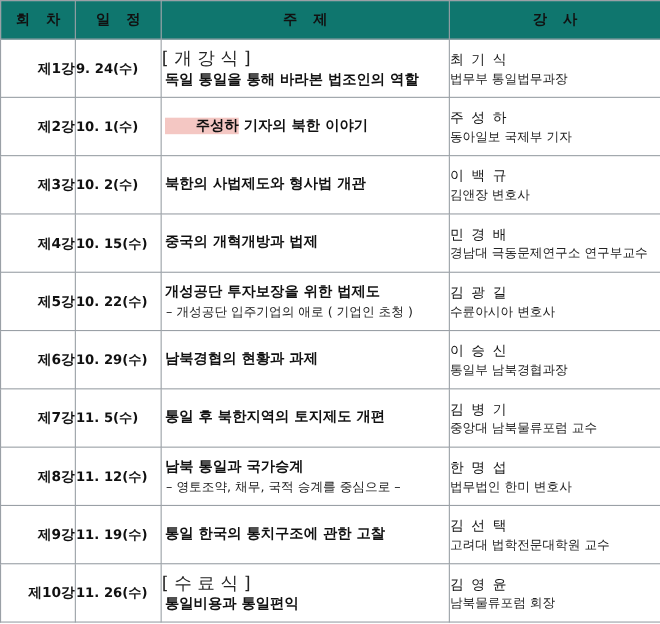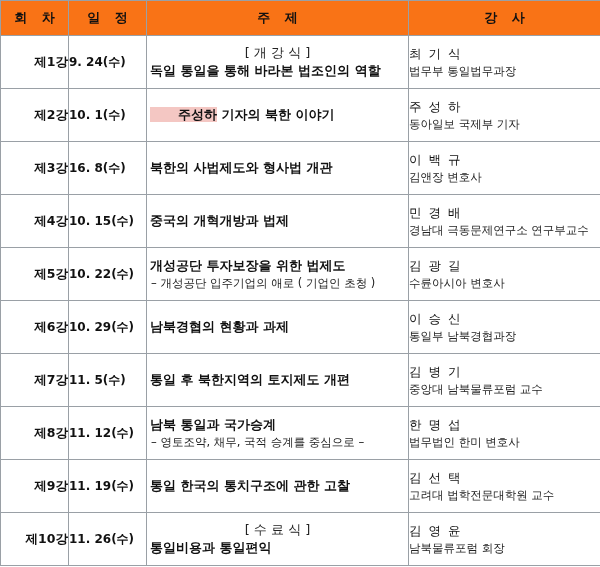--- a/index.html
+++ b/index.html
@@ -24,21 +24,21 @@
     width: 600px;
     table-layout: fixed;
     border: 1px solid #9aa0a6;
   }
   table.schedule col.c-session { width: 68px; }
   table.schedule col.c-date { width: 78px; }
   table.schedule col.c-topic { width: 262px; }
   table.schedule col.c-lecturer { width: 192px; }
 
   table.schedule thead th {
-    background: #f97316;
+    background: #0f766e;
     border: 1px solid #9aa0a6;
     height: 34px;
     font-size: 13px;
     font-weight: bold;
     color: #111111;
     letter-spacing: 5px;
     text-indent: 5px;
     padding: 0;
   }
   table.schedule tbody td {
@@ -60,24 +60,23 @@
   td.topic {
     padding: 4px 0 4px 10px;
     text-align: left;
   }
   td.lecturer {
     padding: 4px 0 4px 10px;
     text-align: left;
     margin-top: 40px;
   }
   .topic-pre {
-    font-size: 13px;
+    font-size: 16px;
     color: #222222;
     line-height: 1.35;
-    text-align: center;
   }
   .topic-main {
     font-size: 13px;
     font-weight: bold;
     color: #111111;
     line-height: 1.4;
     padding-left: 3px;
   }
   .topic-sub {
     font-size: 11.5px;
@@ -142,21 +141,21 @@
           <div class="topic-main"><span class="hl">주성하</span><span> 기자의 북한 이야기</span></div>
 
         </td>
         <td class="lecturer">
           <div class="lect-name">주 성 하</div>
           <div class="lect-affil">동아일보 국제부 기자</div>
         </td>
       </tr>
       <tr>
         <td class="session">제3강</td>
-        <td class="date">16.  8(수)</td>
+        <td class="date">10.  2(수)</td>
         <td class="topic">
 
           <div class="topic-main">북한의 사법제도와 형사법 개관</div>
 
         </td>
         <td class="lecturer">
           <div class="lect-name">이 백 규</div>
           <div class="lect-affil">김앤장 변호사</div>
         </td>
       </tr>

